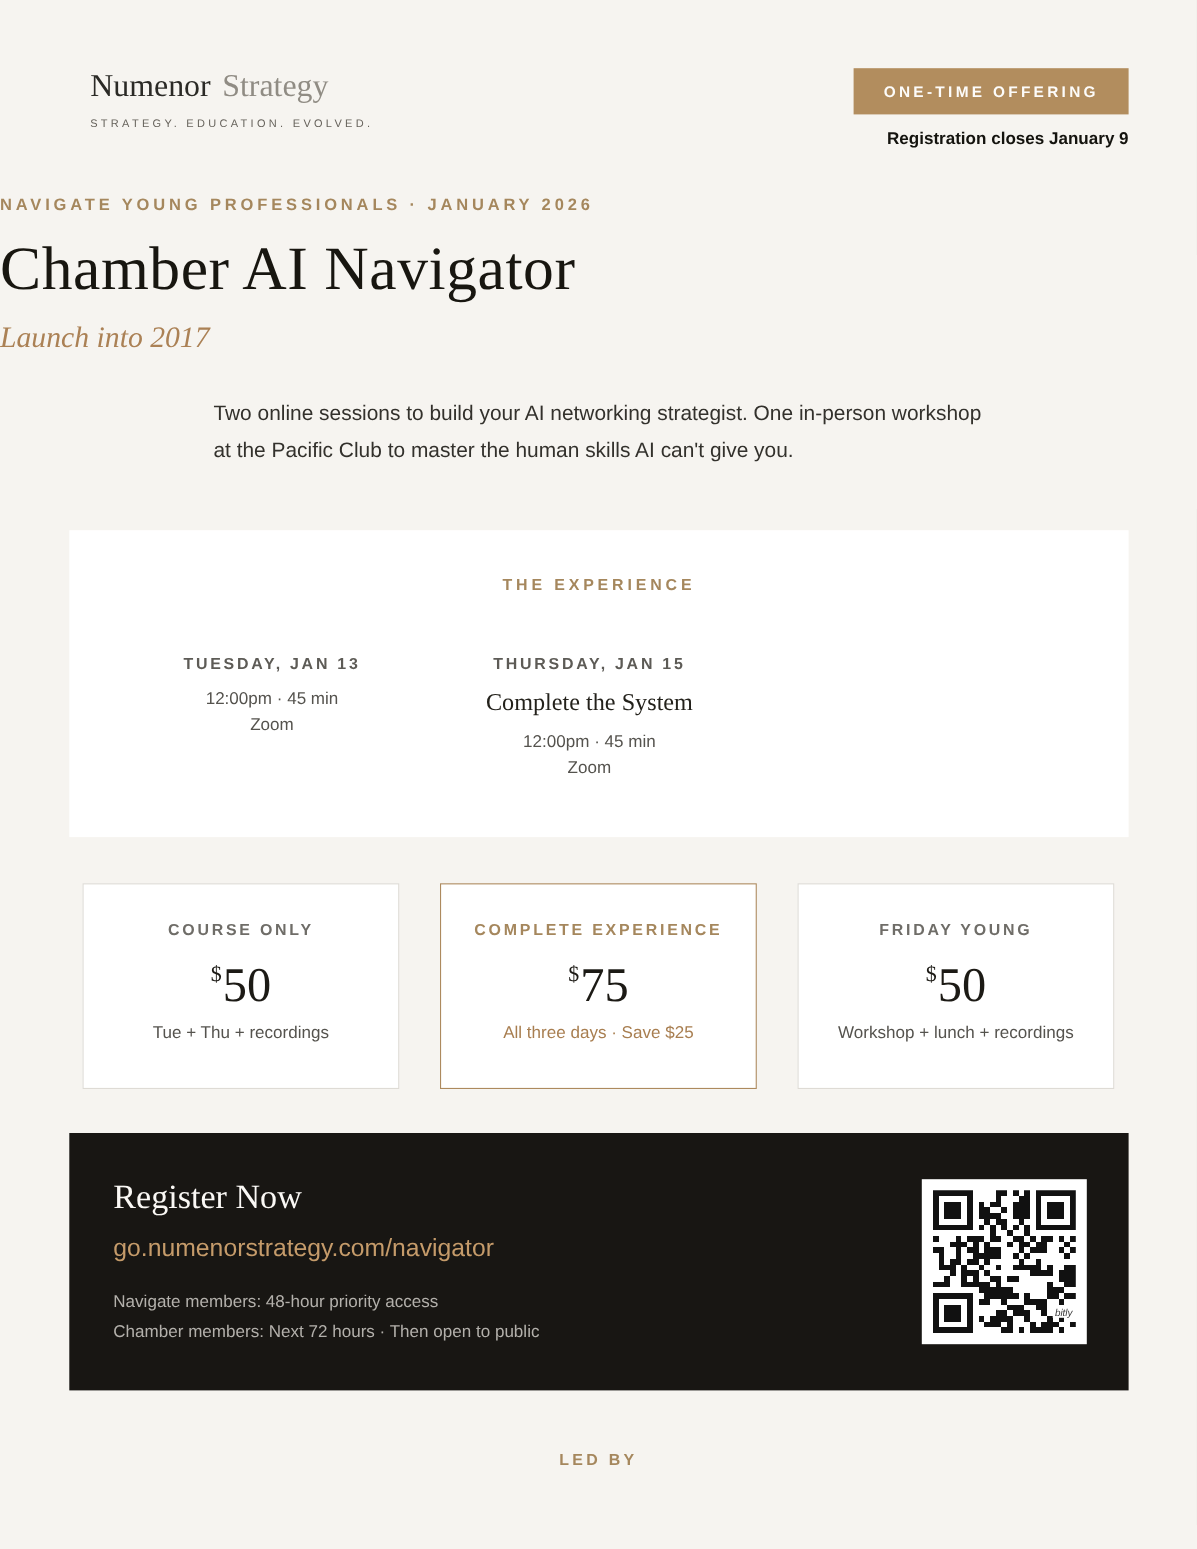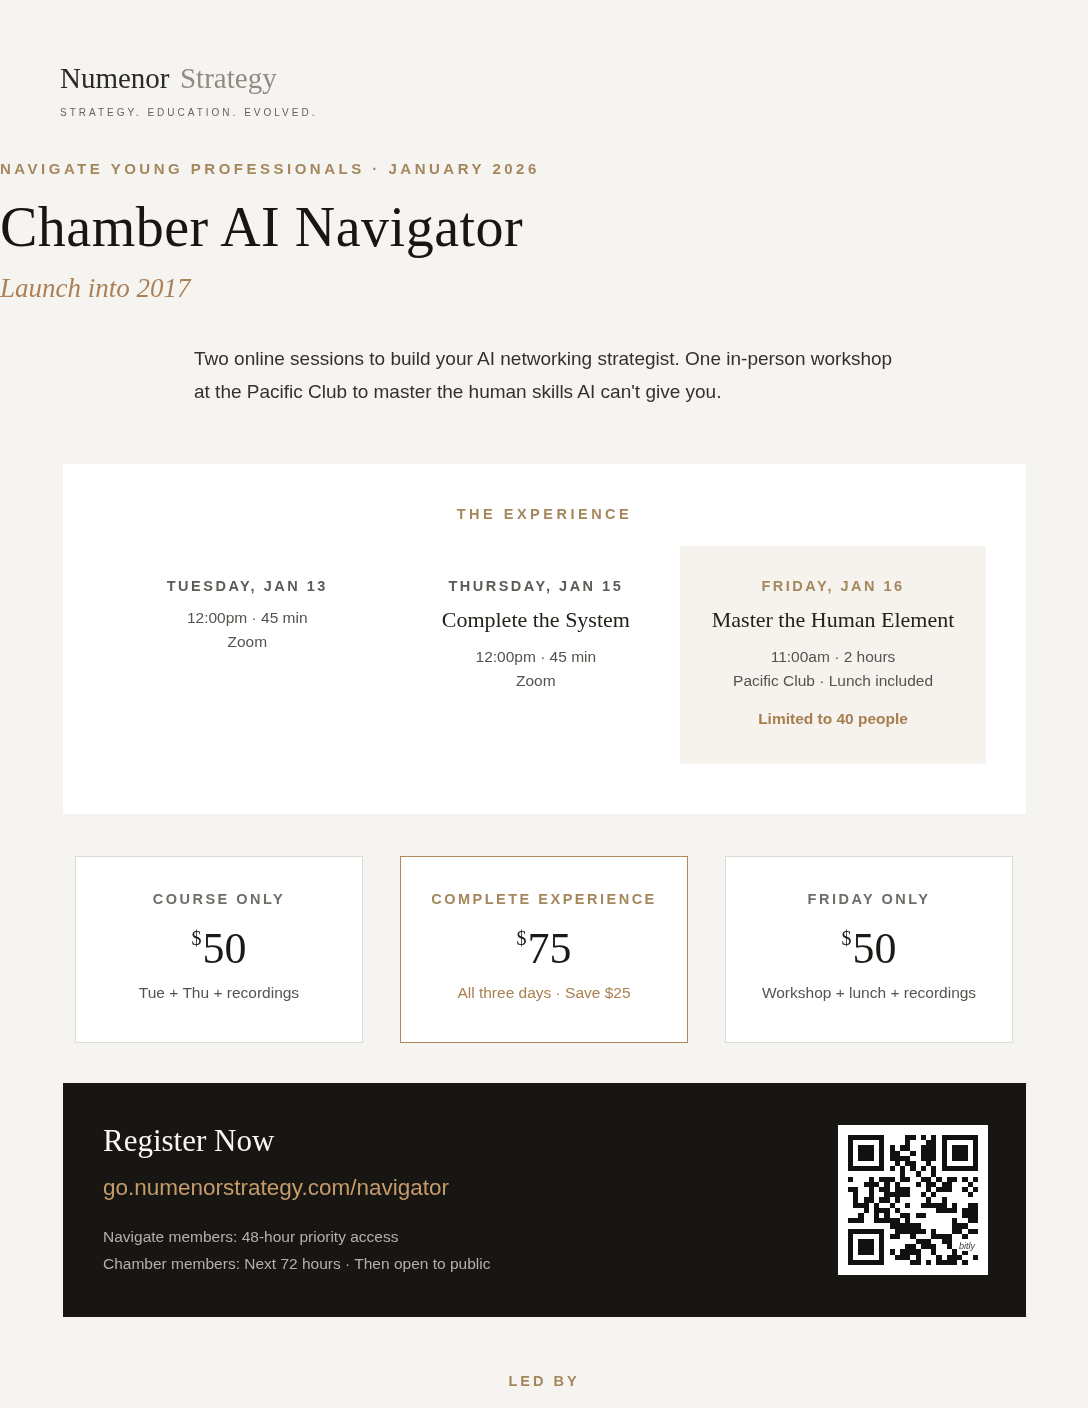--- a/index.html
+++ b/index.html
@@ -6,21 +6,21 @@
   html, body { background: #eceae6; }
   body { font-family: "Liberation Sans", sans-serif; }
   .page {
     width: 1088px; min-height: 1408px; margin: 0 auto;
     background: #f6f4f0; color: #21201c; overflow: hidden;
   }
 
   
   .header {
     display: flex; justify-content: space-between; align-items: flex-start;
-    padding: 62px 62px 0 60px;
+    padding: 62px 62px 0 82px;
   }
   .logo-primary {
     font-family: "Liberation Serif", serif; font-size: 29px; color: #2b2a26;
   }
   .logo-secondary {
     font-family: "Liberation Serif", serif; font-size: 29px; color: #908c84; margin-left: 6px;
   }
   .tagline {
     margin-top: 12px; font-size: 10px; letter-spacing: 3px; color: #66625b; font-weight: 500;
   }
@@ -145,20 +145,24 @@
 
 <div class="page">
 
   <div class="header">
     <div class="logo-block">
       <div>
         <span class="logo-primary">Numenor</span>
         <span class="logo-secondary">Strategy</span>
       </div>
       <div class="tagline">STRATEGY. EDUCATION. EVOLVED.</div>
+    </div>
+    <div class="offer-block">
+      <div class="offer-badge">ONE-TIME OFFERING</div>
+      <div class="offer-deadline">Registration closes January 9</div>
     </div>
   </div>
 
   <div class="hero">
     <div class="hero-eyebrow">NAVIGATE YOUNG PROFESSIONALS · JANUARY 2026</div>
     <div class="hero-title">Chamber AI Navigator</div>
     <div class="hero-subtitle">Launch into 2017</div>
     <div class="hero-description">Two online sessions to build your AI networking strategist. One in-person workshop at the Pacific Club to master the human skills AI can't give you.</div>
   </div>
 
@@ -176,49 +180,40 @@
 
       <div class="session">
         <div class="session-day">THURSDAY, JAN 15</div>
         <div class="session-title">Complete the System</div>
         <div class="session-meta">
           <div>12:00pm · 45 min</div>
           <div>Zoom</div>
         </div>
       </div>
 
-      <div class="session highlight">
-        <div class="session-day">FRIDAY, JAN 16</div>
-        <div class="session-title">Master the Human Element</div>
-        <div class="session-meta">
-          <div>11:00am · 2 hours</div>
-          <div>Pacific Club · Lunch included</div>
-        </div>
-        <div class="session-note">Limited to 40 people</div>
-      </div>
 
     </div>
   </div>
 
   <div class="pricing">
 
     <div class="price-card">
       <div class="price-label">COURSE ONLY</div>
       <div class="price-value"><span class="price-currency">$</span><span class="price-amount">50</span></div>
       <div class="price-desc">Tue + Thu + recordings</div>
     </div>
 
     <div class="price-card featured">
       <div class="price-label">COMPLETE EXPERIENCE</div>
       <div class="price-value"><span class="price-currency">$</span><span class="price-amount">75</span></div>
       <div class="price-desc">All three days · Save $25</div>
     </div>
 
     <div class="price-card">
-      <div class="price-label">FRIDAY ONLY</div>
+      <div class="price-label">FRIDAY YOUNG</div>
       <div class="price-value"><span class="price-currency">$</span><span class="price-amount">50</span></div>
       <div class="price-desc">Workshop + lunch + recordings</div>
     </div>
 
   </div>
 
   <div class="register-panel">
     <div class="register-text">
       <div class="register-heading">Register Now</div>
       <a class="register-url">go.numenorstrategy.com/navigator</a>

